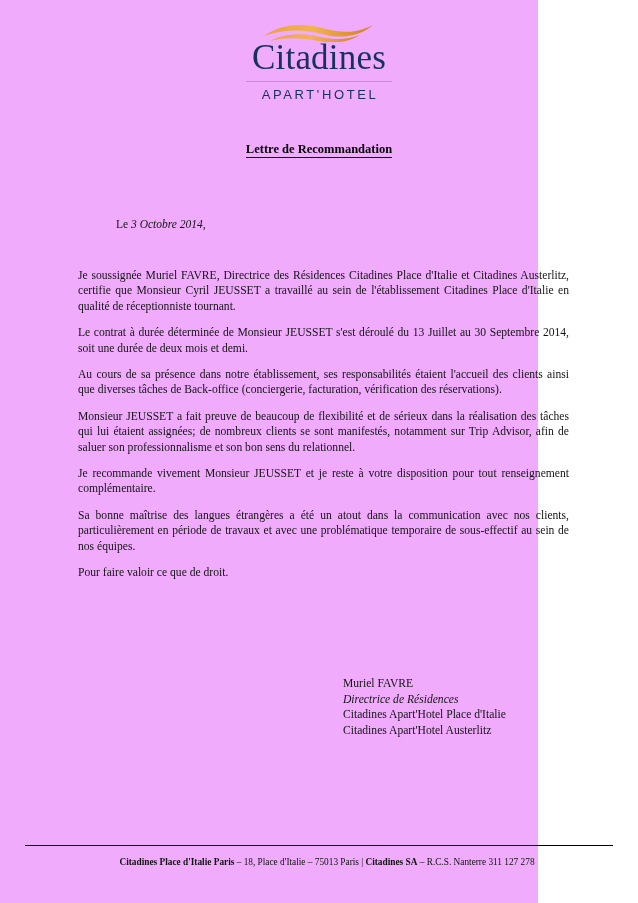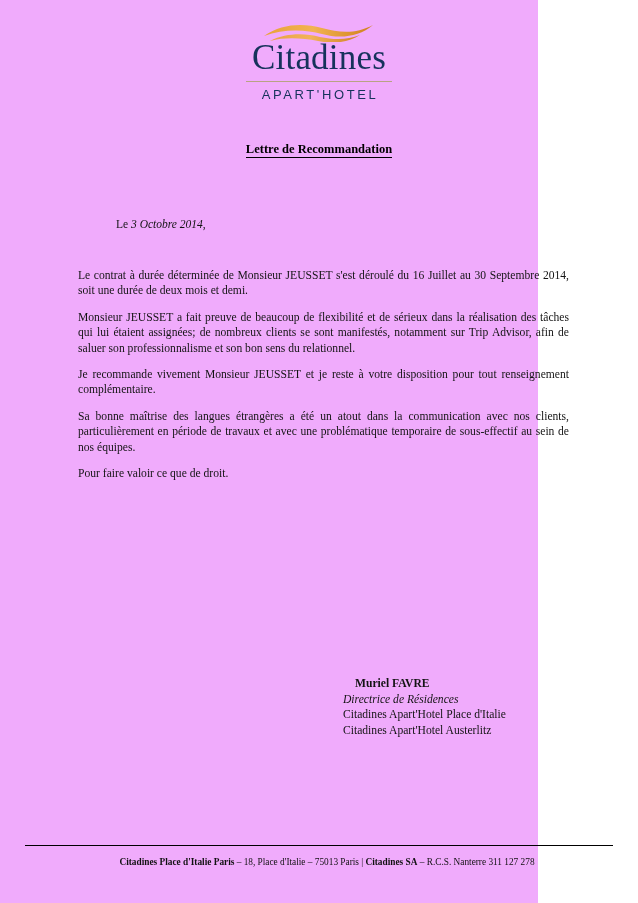--- a/index.html
+++ b/index.html
@@ -115,21 +115,21 @@
   
   .signature {
     position: absolute;
     top: 676px;
     left: 343px;
     width: 260px;
     font-size: 11.6px;
     line-height: 15.6px;
     color: #141414;
   }
-  .sig-name { font-weight: bold; margin-left: 12px; }
+  .sig-name { font-weight: normal; }
   .sig-role { font-style: italic; }
 
   
   .footer-rule {
     position: absolute;
     top: 845px;
     left: 25px;
     width: 588px;
     height: 1px;
     background: #000;
@@ -175,21 +175,23 @@
   <div class="doc-title">
     <span>Lettre de Recommandation</span>
   </div>
 
   <div class="body-area">
 
     <div class="date-line">
       <span class="lead">Le </span><span>3 Octobre 2014</span><span class="lead">,</span>
     </div>
 
-    <p class="para">Le contrat à durée déterminée de Monsieur JEUSSET s'est déroulé du 16 Juillet au 30 Septembre 2014, soit une durée de deux mois et demi.</p>
+    <p class="para">Je soussignée Muriel FAVRE, Directrice des Résidences Citadines Place d'Italie et Citadines Austerlitz, certifie que Monsieur Cyril JEUSSET a travaillé au sein de l'établissement Citadines Place d'Italie en qualité de réceptionniste tournant.</p>
+    <p class="para">Le contrat à durée déterminée de Monsieur JEUSSET s'est déroulé du 13 Juillet au 30 Septembre 2014, soit une durée de deux mois et demi.</p>
+    <p class="para">Au cours de sa présence dans notre établissement, ses responsabilités étaient l'accueil des clients ainsi que diverses tâches de Back-office (conciergerie, facturation, vérification des réservations).</p>
     <p class="para">Monsieur JEUSSET a fait preuve de beaucoup de flexibilité et de sérieux dans la réalisation des tâches qui lui étaient assignées; de nombreux clients se sont manifestés, notamment sur Trip Advisor, afin de saluer son professionnalisme et son bon sens du relationnel.</p>
     <p class="para">Je recommande vivement Monsieur JEUSSET et je reste à votre disposition pour tout renseignement complémentaire.</p>
     <p class="para">Sa bonne maîtrise des langues étrangères a été un atout dans la communication avec nos clients, particulièrement en période de travaux et avec une problématique temporaire de sous-effectif au sein de nos équipes.</p>
     <p class="para">Pour faire valoir ce que de droit.</p>
   </div>
 
   <div class="signature">
     <div class="sig-name">Muriel FAVRE</div>
     <div class="sig-role">Directrice de Résidences</div>
     <div>Citadines Apart'Hotel Place d'Italie</div>

